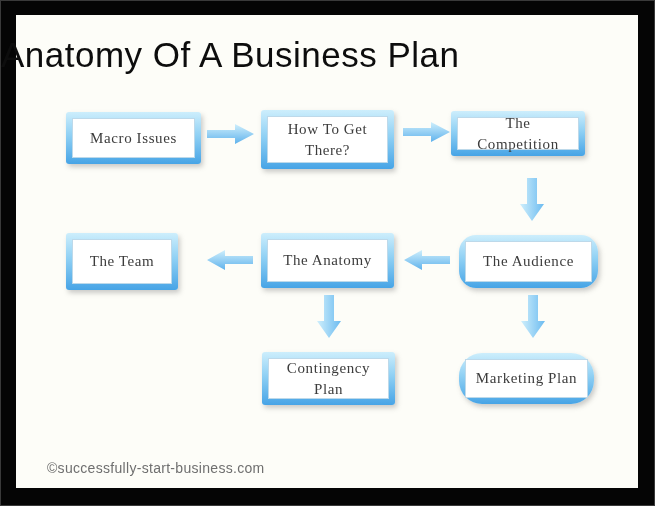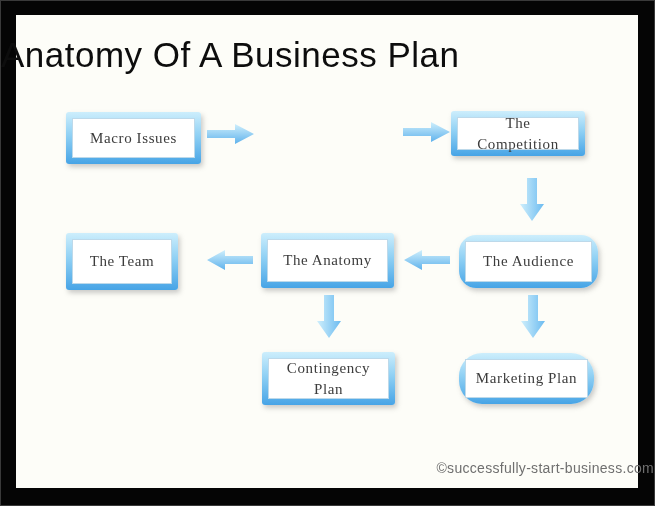--- a/index.html
+++ b/index.html
@@ -68,21 +68,21 @@
   #arrow-d1 { left: 518px; top: 177px; }
   #arrow-l1 { left: 205px; top: 247px; }
   #arrow-l2 { left: 402px; top: 247px; }
   #arrow-d2 { left: 315px; top: 294px; }
   #arrow-d3 { left: 519px; top: 294px; }
 
   .footer {
     position: absolute;
     top: 459px; left: 0;
     width: 100%;
-    text-align: right;
+    text-align: left;
     text-indent: 46px;
     font-size: 14px;
     color: #6f6f6f;
     letter-spacing: 0.3px;
   }
   .defs-holder { position: absolute; width: 0; height: 0; overflow: hidden; }
 </style>
 </head>
 <body>
 
@@ -103,20 +103,23 @@
   </svg>
 
   <h1 class="title">Anatomy Of A Business Plan</h1>
 
   <div class="node" id="node-macro-issues">
     <div class="node-inner">Macro Issues</div>
   </div>
   <svg class="arrow" id="arrow-r1" width="48" height="26" viewBox="0 0 48 26">
     <polygon points="0,9 28,9 28,3 47,13 28,23 28,17 0,17" fill="url(#gradV)"></polygon>
   </svg>
+  <div class="node" id="node-how-to-get-there">
+    <div class="node-inner">How To Get There?</div>
+  </div>
   <svg class="arrow" id="arrow-r2" width="48" height="26" viewBox="0 0 48 26">
     <polygon points="0,9 28,9 28,3 47,13 28,23 28,17 0,17" fill="url(#gradV)"></polygon>
   </svg>
   <div class="node" id="node-the-competition">
     <div class="node-inner">The Competition</div>
   </div>
 
   <svg class="arrow" id="arrow-d1" width="26" height="44" viewBox="0 0 26 44">
     <polygon points="8,0 18,0 18,26 25,26 13,43 1,26 8,26" fill="url(#gradH)"></polygon>
   </svg>

